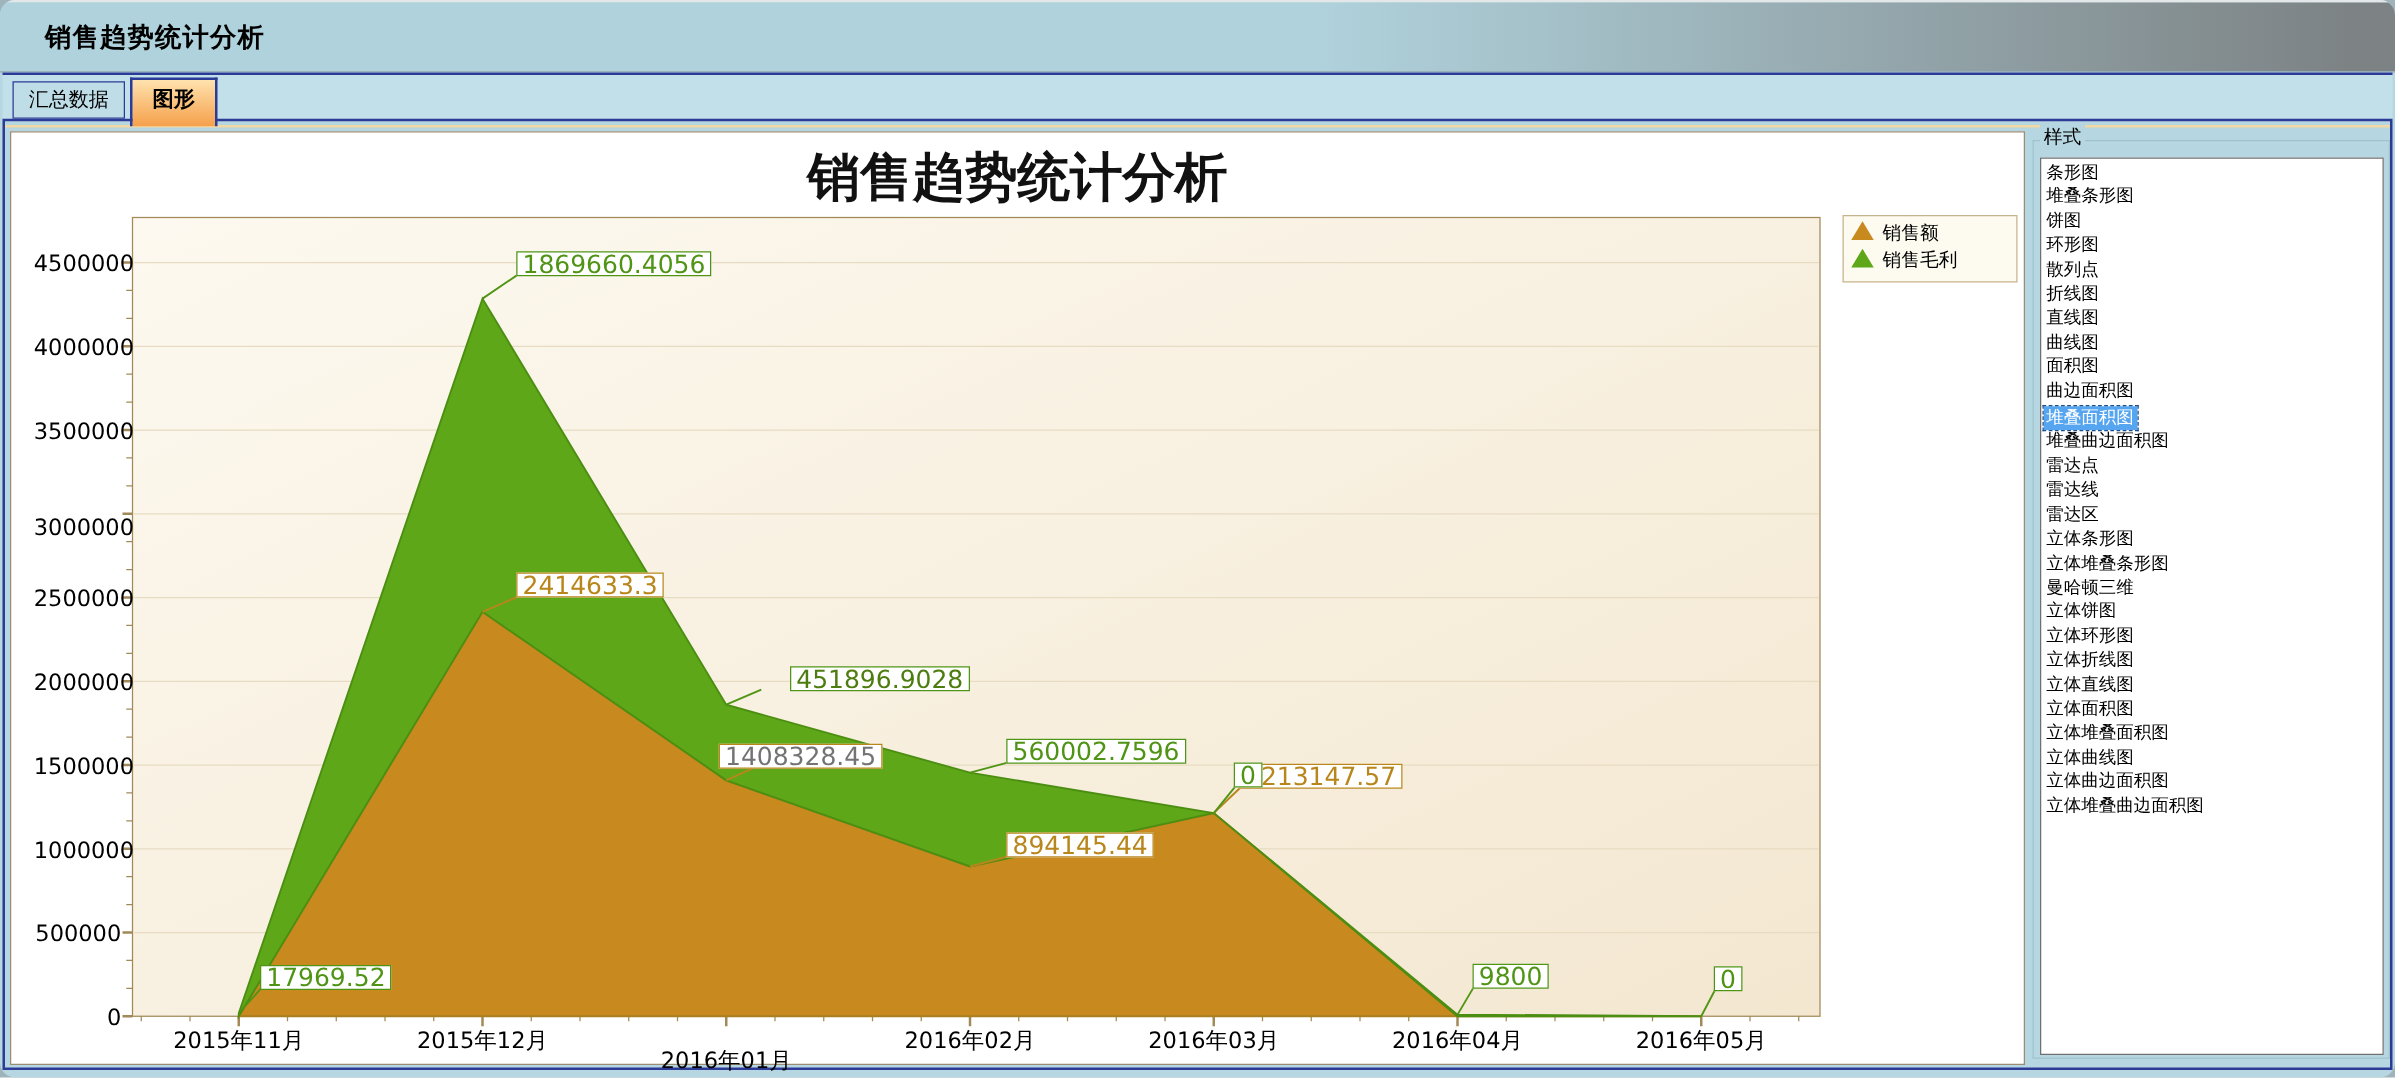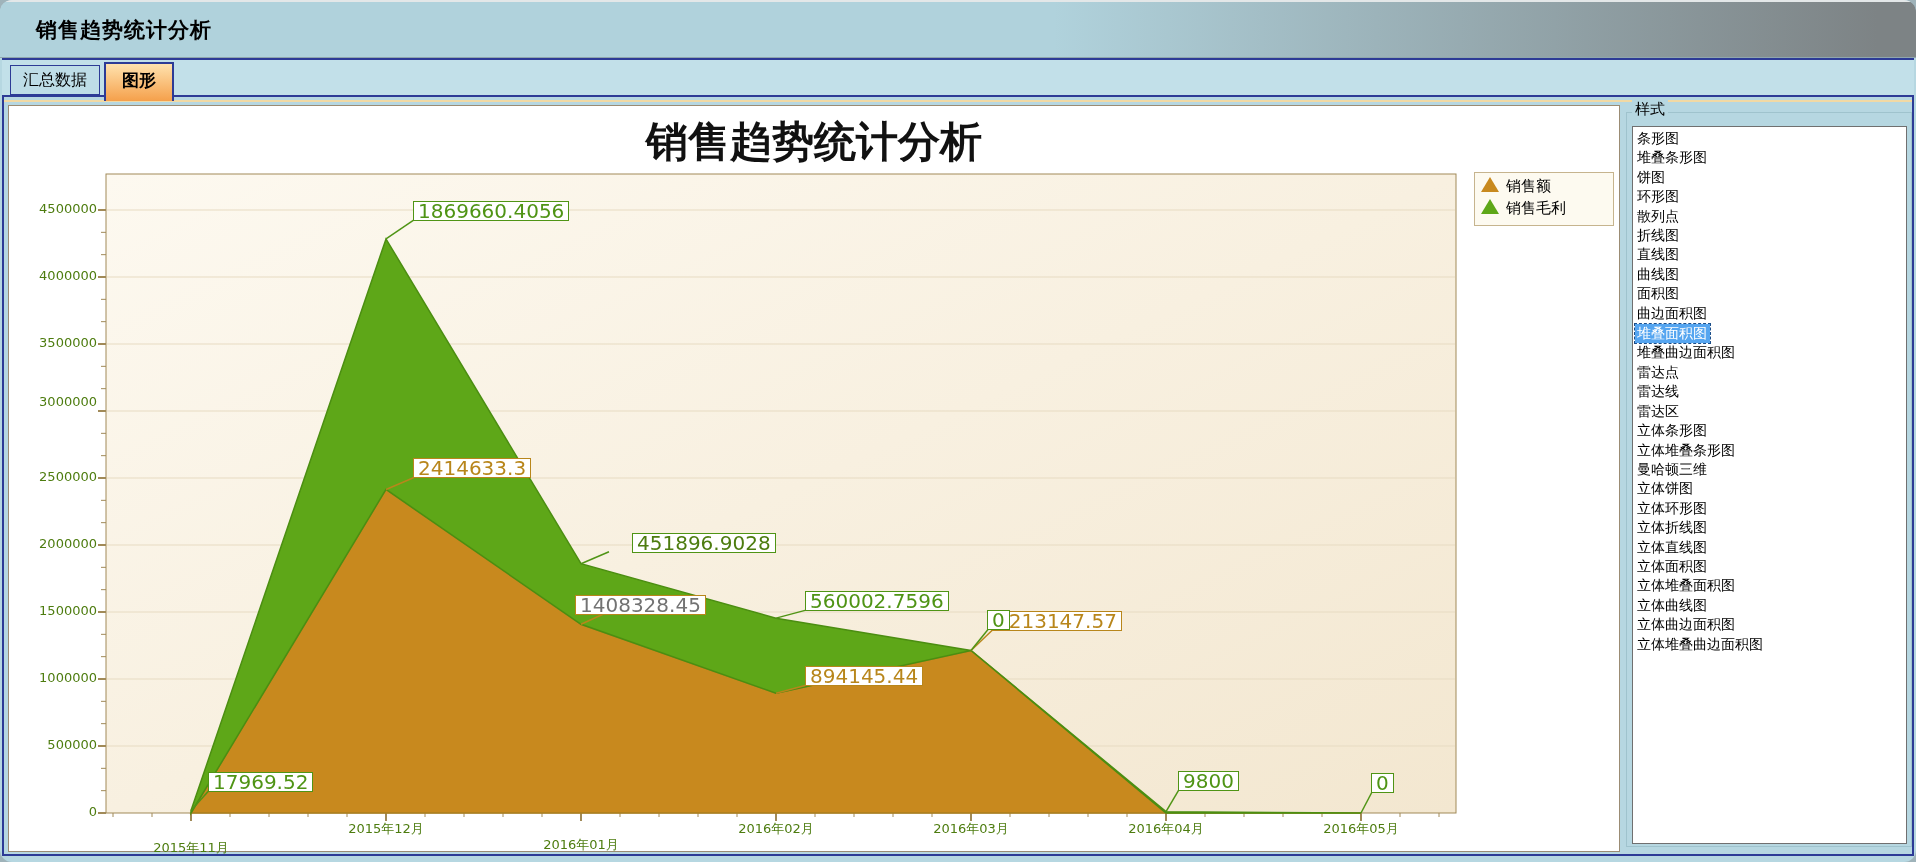--- a/index.html
+++ b/index.html
@@ -18,21 +18,21 @@
     border:2px solid var(--c-navy_border,#2d3b96);border-bottom:none;
     background:linear-gradient(to bottom,var(--c-tab_active_top,#ffe2ae),var(--c-tab_active_bottom,#f5a04b));z-index:3;}
   #content{position:absolute;left:2px;top:95px;width:1912px;height:761px;box-sizing:border-box;
     border:2px solid var(--c-navy_border,#2d3b96);background:var(--c-panel_bg,#b6d7e1);}
   #peachline{position:absolute;left:0;top:3px;width:100%;height:2px;background:#f1d9a4;}
   #chart-panel{position:absolute;left:4px;top:8px;width:1610px;height:745px;background:#fff;
     border:1px solid #9b8c74;box-sizing:content-box;}
   #chart-title{position:absolute;left:0;right:0;top:8px;text-align:center;
     font-family:"DejaVu Serif","Liberation Serif",serif;font-weight:bold;font-size:42px;color:#111;}
   #chart-svg{position:absolute;left:0;top:0;}
-  .xlab,.ylab{position:absolute;font-size:13px;color:#4d7c0f;}
+  .xlab,.ylab{position:absolute;font-size:18px;color:#000000;}
   .xlab{width:140px;text-align:center;top:714px;}
   .ylab{width:70px;text-align:right;left:18px;}
   #legend{position:absolute;left:1465px;top:66px;width:126px;background:#fdfaf0;border:1px solid #c6b48e;padding:4px 6px;}
   .leg-row{display:flex;align-items:flex-start;height:22px;}
   .leg-tri{width:0;height:0;border-left:9px solid transparent;border-right:9px solid transparent;border-bottom:15px solid #000;margin-right:7px;}
   .leg-txt{font-size:15px;color:#000;white-space:nowrap;}
   .dlabel{position:absolute;background:#fff;border:1px solid #000;padding:1px 4px;font-size:20px;line-height:16px;white-space:nowrap;}
   #style-group{position:absolute;left:1622px;top:15px;width:286px;height:735px;border:1px solid #9fc3cd;box-sizing:border-box;}
   #style-label{position:absolute;left:1628px;top:3px;font-size:15px;color:#000;background:var(--c-panel_bg,#b6d7e1);padding:0 3px;}
   #style-list{position:absolute;left:1628px;top:29px;width:275px;height:718px;box-sizing:border-box;background:#fff;
@@ -145,36 +145,36 @@
           <line x1="572" y1="457.7298027248" x2="600" y2="445.7298027248" stroke="#4f9415" stroke-width="1.5"></line>
           <line x1="767" y1="587.18451104" x2="797" y2="579.18451104" stroke="#b8861b" stroke-width="1.5"></line>
           <line x1="767" y1="512.1441412536" x2="797" y2="504.14414125359997" stroke="#4f9415" stroke-width="1.5"></line>
           <line x1="962" y1="544.43822562" x2="983" y2="524.43822562" stroke="#b8861b" stroke-width="1.5"></line>
           <line x1="962" y1="544.43822562" x2="979" y2="523.43822562" stroke="#4f9415" stroke-width="1.5"></line>
           <line x1="1157" y1="705.6868" x2="1170" y2="683.6868" stroke="#4f9415" stroke-width="1.5"></line>
           <line x1="1352" y1="707" x2="1363" y2="686" stroke="#4f9415" stroke-width="1.5"></line>
         </svg>
       <div id="chart-title">销售趋势统计分析</div>
       <div id="xlabels">
-          <div class="xlab" style="left: 112px; margin-top: 19px;">2015年11月</div>
+          <div class="xlab" style="left: 112px;">2015年11月</div>
           <div class="xlab" style="left: 307px;">2015年12月</div>
           <div class="xlab" style="left: 502px; margin-top: 16px;">2016年01月</div>
           <div class="xlab" style="left: 697px;">2016年02月</div>
           <div class="xlab" style="left: 892px;">2016年03月</div>
           <div class="xlab" style="left: 1087px;">2016年04月</div>
           <div class="xlab" style="left: 1282px;">2016年05月</div>
         </div>
       <div id="ylabels">
           <div class="ylab" style="top: 698px;">0</div>
           <div class="ylab" style="top: 631px;">500000</div>
           <div class="ylab" style="top: 564px;">1000000</div>
           <div class="ylab" style="top: 497px;">1500000</div>
           <div class="ylab" style="top: 430px;">2000000</div>
           <div class="ylab" style="top: 363px;">2500000</div>
-          <div class="ylab" style="top: 288px;">3000000</div>
+          <div class="ylab" style="top: 306px;">3000000</div>
           <div class="ylab" style="top: 229px;">3500000</div>
           <div class="ylab" style="top: 162px;">4000000</div>
           <div class="ylab" style="top: 95px;">4500000</div>
         </div>
       <div id="legend">
           <div class="leg-row">
             <span class="leg-tri" style="border-bottom-color: rgb(200, 137, 30);"></span>
             <span class="leg-txt">销售额</span>
           </div>
           <div class="leg-row">

